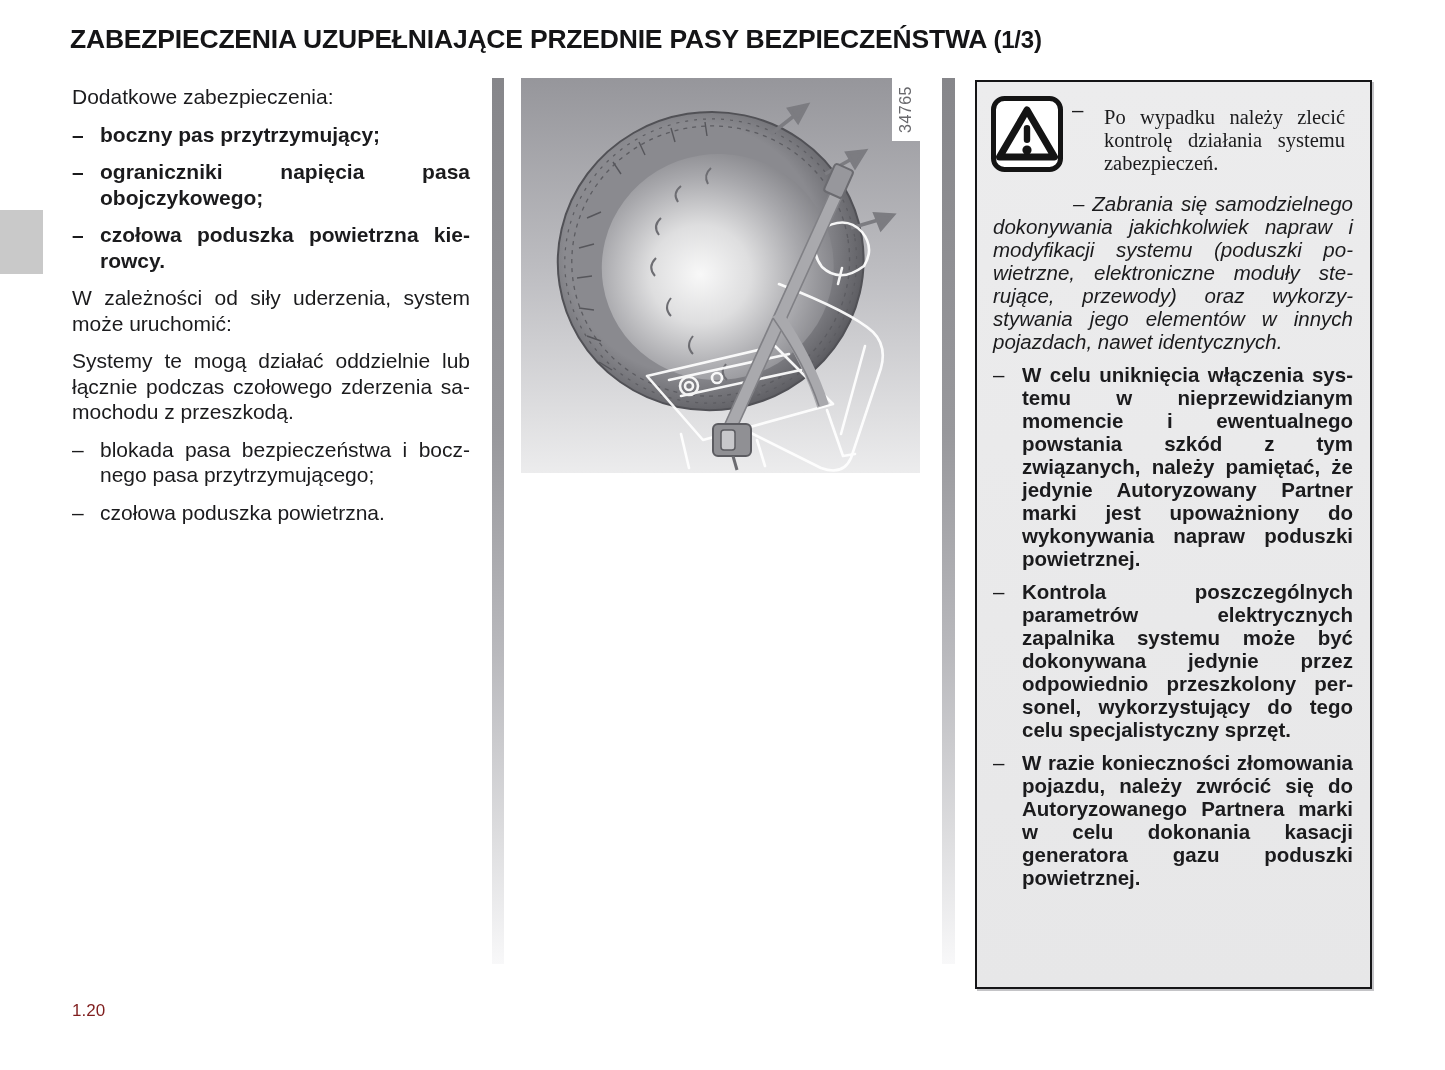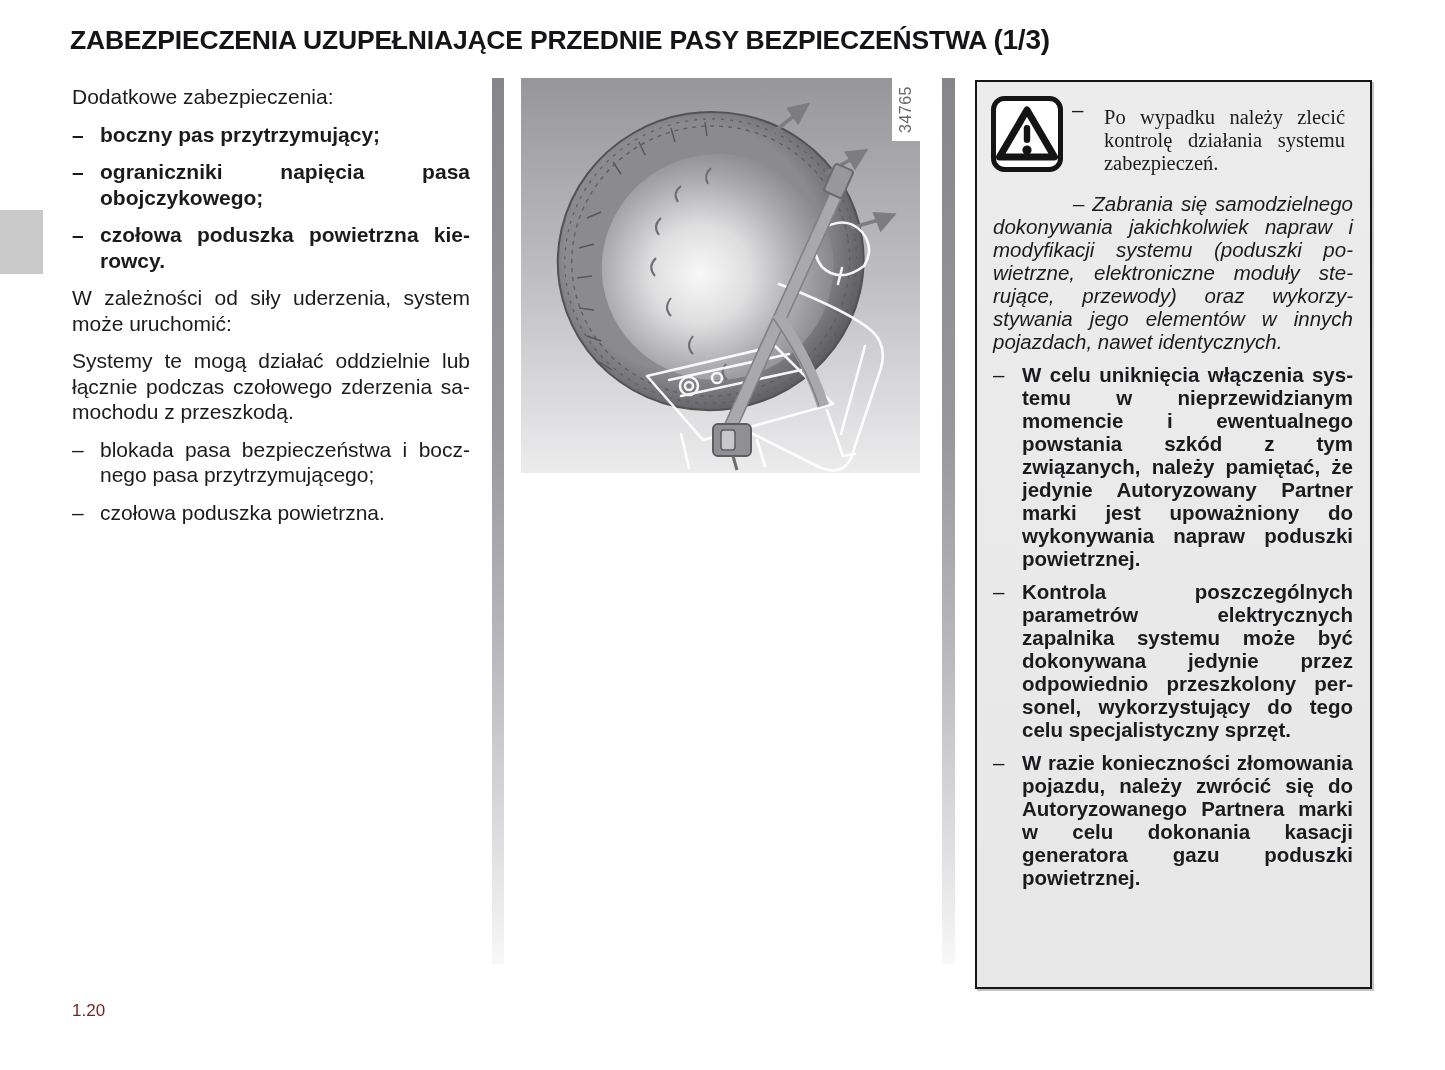--- a/index.html
+++ b/index.html
@@ -9,21 +9,21 @@
     -webkit-font-smoothing:antialiased;
   }
   .page { position:absolute; inset:0; overflow:hidden; }
 
   .side-tab { position:absolute; left:0; top:210px; width:43px; height:64px; background:#c9c9c9; }
 
   .title {
     position:absolute; left:70px; top:24px; margin:0;
     font-size:26.5px; font-weight:bold; letter-spacing:-0.2px; white-space:nowrap; color:#151517;
   }
-  .title .suffix { font-size:28px; }
+  .title .suffix { font-size:24px; }
 
   .left-col { position:absolute; left:72px; top:84px; width:398px; font-size:21px; line-height:25.5px; }
   .para { margin:0 0 12px; text-align:justify; }
   .bullet { display:flex; margin:0 0 12px; }
   .bullet .dash { flex:0 0 28px; }
   .bullet .btext { flex:1; margin:0; text-align:justify; }
   .bold { font-weight:bold; }
 
   .bar { position:absolute; top:78px; height:886px;
     background:linear-gradient(to bottom,#86868a 0%,#98989c 40%,#b9b9bd 65%,#dcdcde 85%,#f8f8f9 100%); }

